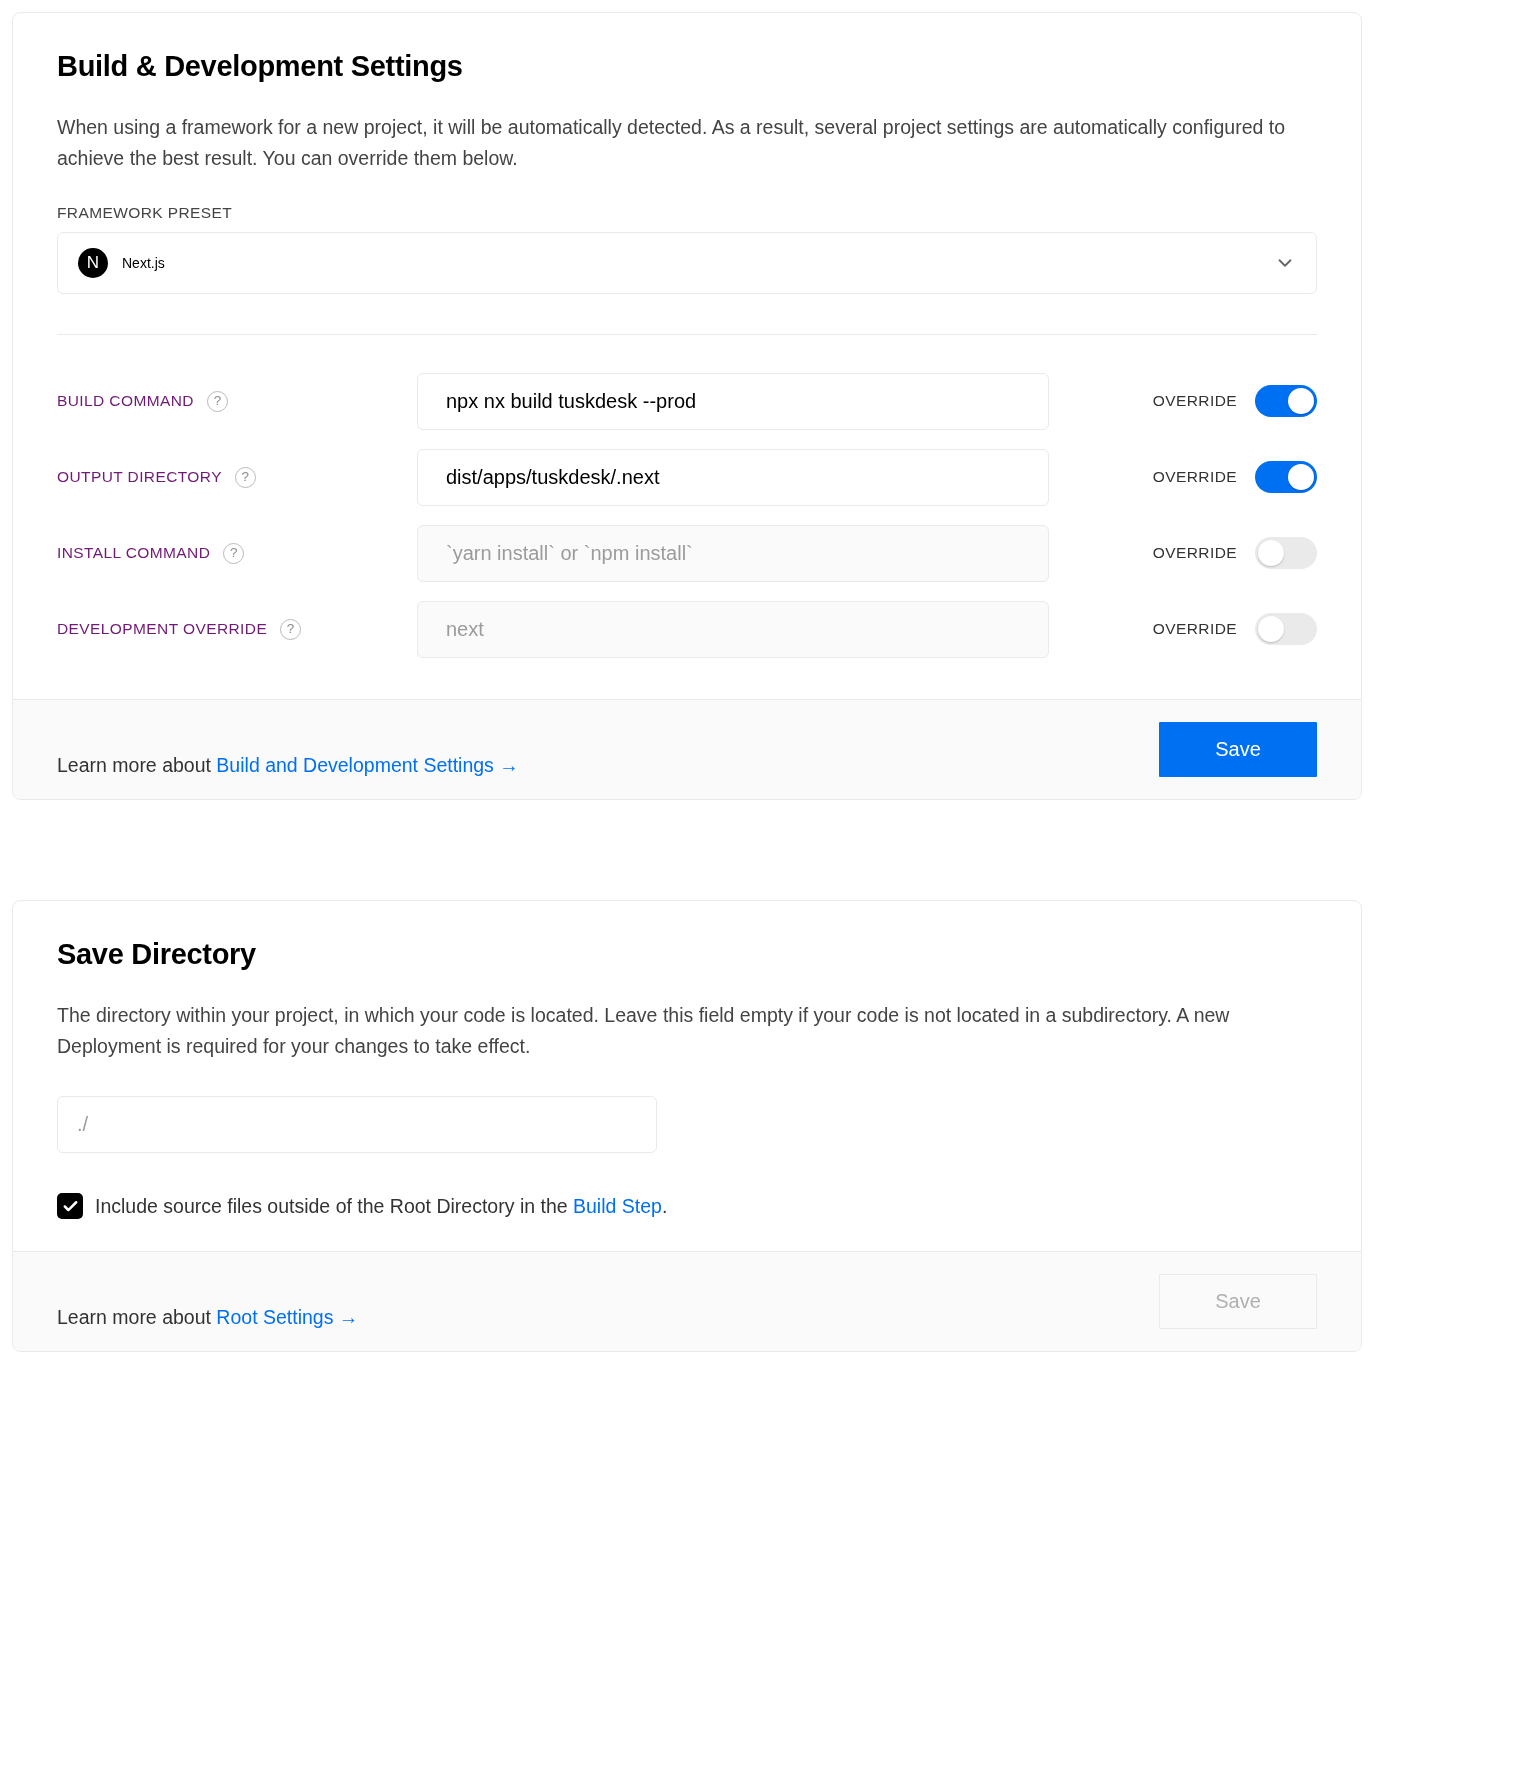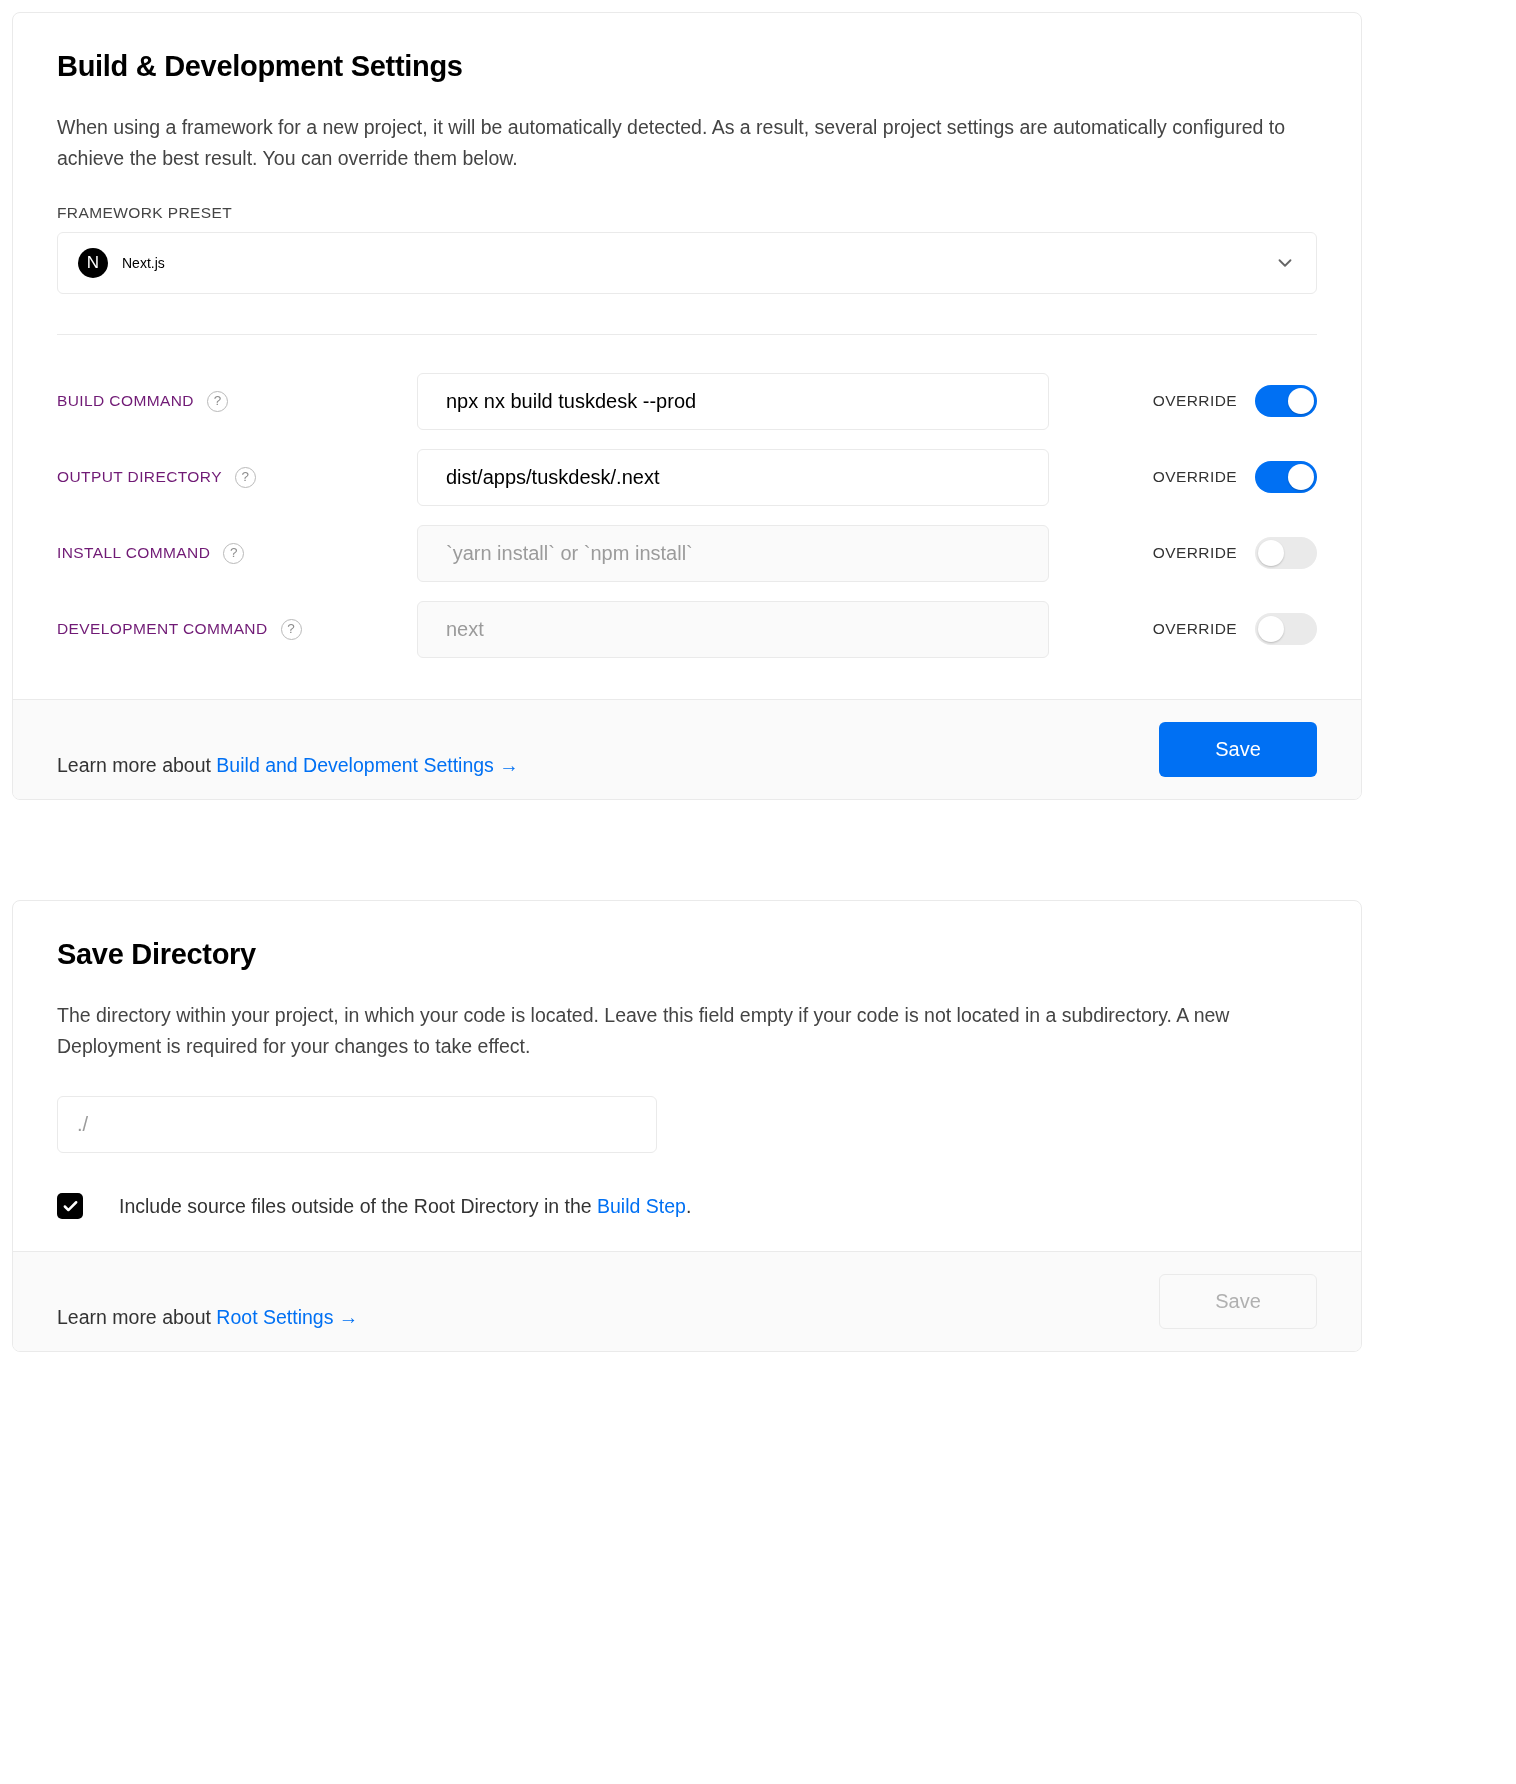--- a/index.html
+++ b/index.html
@@ -183,21 +183,21 @@
     font-size: 19.5px;
     color: #333;
   }
   .learn a {
     color: #0070f3;
     text-decoration: none;
   }
   .btn {
     min-width: 158px;
     height: 55px;
-    border-radius: 6px;
+    border-radius: 1px;
     font-size: 20px;
     font-family: "Liberation Sans", sans-serif;
     border: 1px solid transparent;
     cursor: pointer;
     padding: 0 26px;
   }
   .btn-primary {
     background: #0070f3;
     color: #fff;
     font-weight: 500;
@@ -240,21 +240,21 @@
     display: flex;
     align-items: center;
     justify-content: center;
     flex: 0 0 auto;
     cursor: pointer;
   }
   .checkbox svg { width: 17px; height: 17px; }
   .check-text {
     font-size: 19.5px;
     color: #333;
-    margin-left: 36px;
+    margin-left: 12px;
   }
   .check-text a { color: #0070f3; text-decoration: none; }
 </style>
 </head>
 <body>
 
 <div class="page">
 
   <div class="card">
     <div class="card-body">
@@ -318,21 +318,21 @@
         <div class="row-right">
           <span class="ovr-label">OVERRIDE</span>
           <div class="toggle off">
               <span class="knob"></span>
             </div>
         </div>
       </div>
 
       <div class="row">
         <div class="row-label">
-          <span class="txt">DEVELOPMENT COMMAND</span>
+          <span class="txt">DEVELOPMENT OVERRIDE</span>
           <span class="qmark">?</span>
         </div>
         <div class="row-input">
           <input type="text" disabled="" placeholder="next" style="">
         </div>
         <div class="row-right">
           <span class="ovr-label">OVERRIDE</span>
           <div class="toggle off">
               <span class="knob"></span>
             </div>

